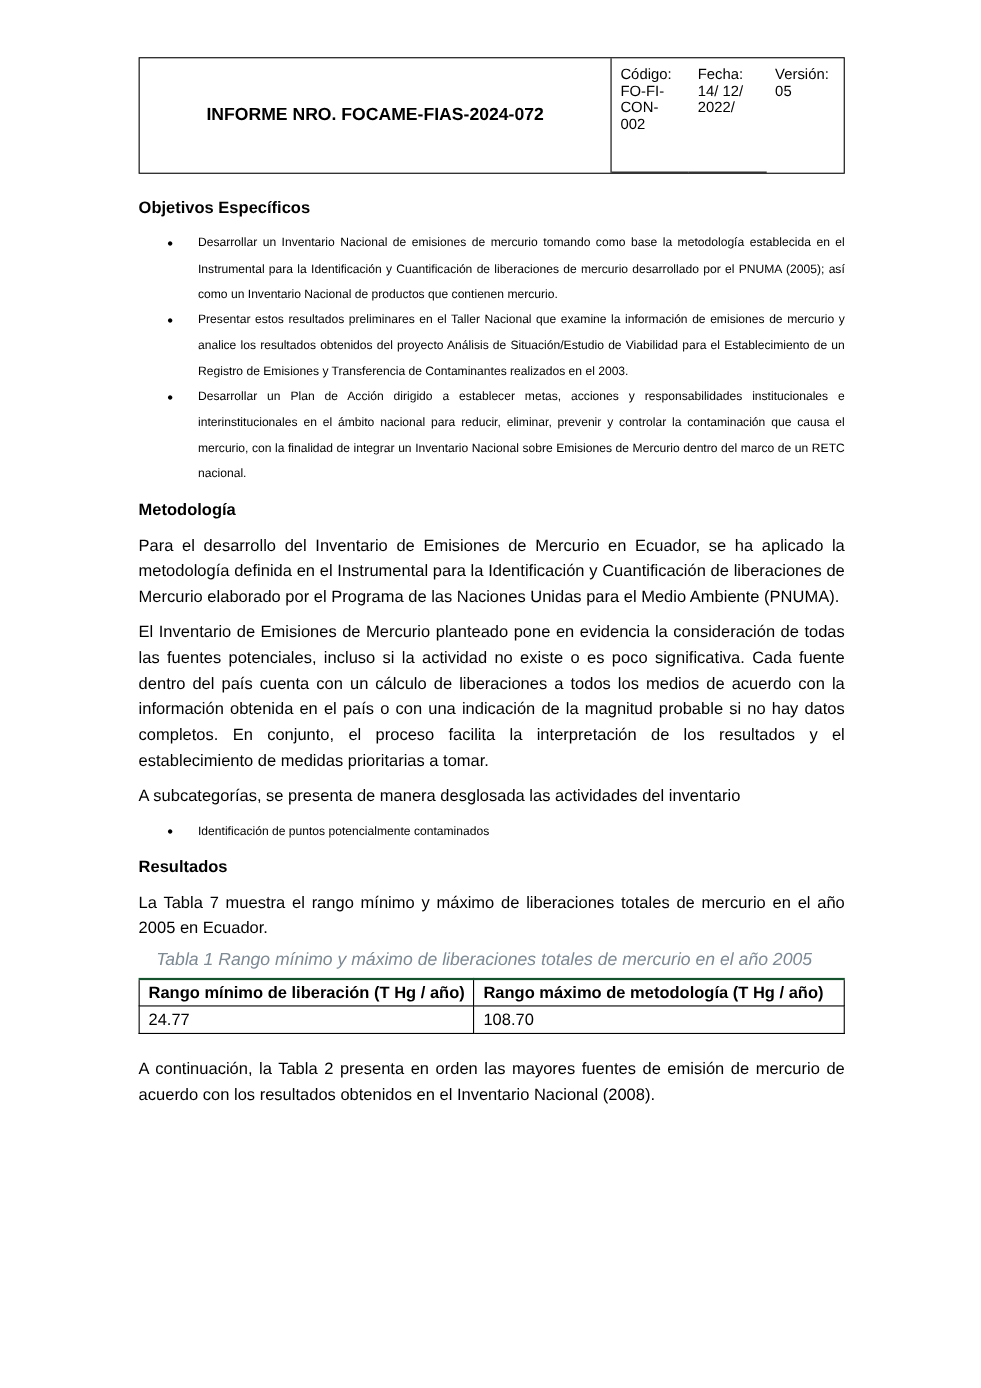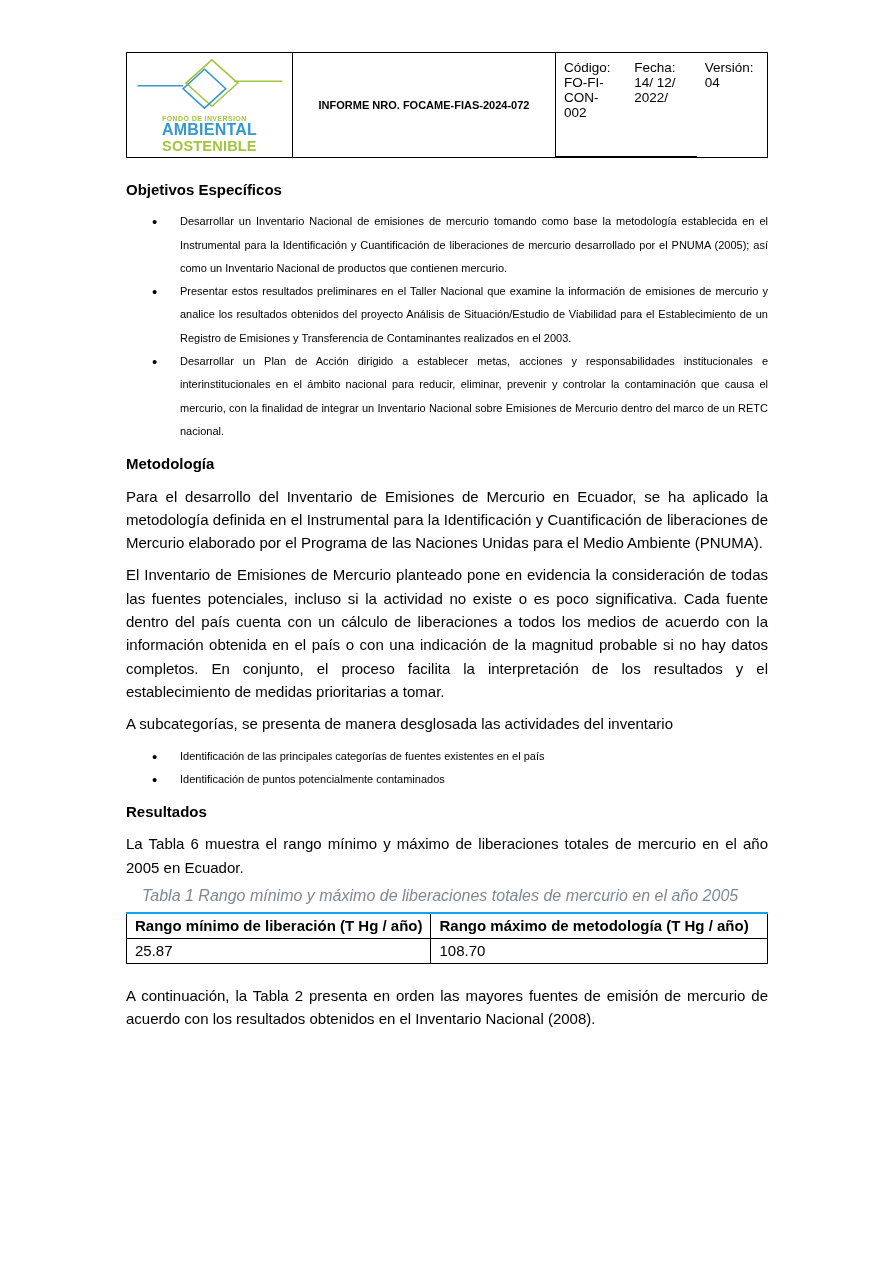--- a/index.html
+++ b/index.html
@@ -29,22 +29,22 @@
     width:166px;
     border-right:1px solid #000;
     box-sizing:border-box;
     display:flex; flex-direction:column;
     align-items:center; justify-content:center;
     padding-top:2px;
   }
   .cell-title {
     flex:1;
     display:flex; align-items:center; justify-content:center;
-    font-weight:bold; font-size:11px;
-    text-align:center;
+    font-weight:bold; font-size:16px;
+    text-align:left;
     padding:0 10px;
   }
   .cell-info {
     width:212px;
     border-left:1px solid #000;
     box-sizing:border-box;
     display:flex; flex-direction:row;
   }
   .info-row {
     flex:1;
@@ -93,100 +93,84 @@
     font-size:16px; line-height:15px;
     font-style:italic;
     color:var(--caption-gray,#7D8993);
   }
 
   
   table.data-table {
     width:100%;
     border-collapse:collapse;
     margin:0 0 20px 0;
-    border-top:2px solid #0ea5e9;
+    border-top:2px solid #14532d;
   }
   table.data-table th, table.data-table td {
     border:1px solid #000;
     font-size:15px; line-height:23.3px;
     padding:0 0 0 8px;
     text-align:left;
     height:25px;
     box-sizing:border-box;
   }
   table.data-table th { font-weight:bold; }
   table.data-table th:first-child, table.data-table td:first-child { width:47.5%; }
 </style>
 </head>
 <body>
 
 <div class="page">
   <div class="content">
 
     <div class="doc-header">
-      <div class="cell-logo">
-        <span>
-          <svg width="156" height="52" viewBox="0 0 160 56" aria-hidden="true">
-            <path d="M82 2 L110 27 L82 52 L54 27 Z" fill="none" stroke="var(--logo-green,#A3C53D)" stroke-width="1.6"></path>
-            <path d="M74 12 L97 33 L74 54 L51 33 Z" fill="none" stroke="var(--logo-blue,#3599CB)" stroke-width="1.6"></path>
-            <line x1="2" y1="30" x2="51" y2="30" stroke="var(--logo-blue,#3599CB)" stroke-width="1.6"></line>
-            <line x1="106" y1="25" x2="158" y2="25" stroke="var(--logo-green,#A3C53D)" stroke-width="1.6"></line>
-          </svg>
-        </span>
-        <div class="logo-text">
-          <div class="logo-sub">FONDO DE INVERSION</div>
-          <div class="logo-amb">AMBIENTAL</div>
-          <div class="logo-sos">SOSTENIBLE</div>
-        </div>
-      </div>
       <div class="cell-title">INFORME NRO. FOCAME-FIAS-2024-072</div>
       <div class="cell-info">
         <div class="info-row">Código: FO-FI-CON-002</div>
         <div class="info-row">Fecha: 14/ 12/ 2022/</div>
-        <div class="info-row">Versión: 04</div>
+        <div class="info-row">Versión: 05</div>
       </div>
     </div>
 
 
     <h3 class="heading">Objetivos Específicos</h3>
 
     <ul class="bullets">
       <li>Desarrollar un Inventario Nacional de emisiones de mercurio tomando como base la metodología establecida en el Instrumental para la Identificación y Cuantificación de liberaciones de mercurio desarrollado por el PNUMA (2005); así como un Inventario Nacional de productos que contienen mercurio.</li>
       <li>Presentar estos resultados preliminares en el Taller Nacional que examine la información de emisiones de mercurio y analice los resultados obtenidos del proyecto Análisis de Situación/Estudio de Viabilidad para el Establecimiento de un Registro de Emisiones y Transferencia de Contaminantes realizados en el 2003.</li>
       <li>Desarrollar un Plan de Acción dirigido a establecer metas, acciones y responsabilidades institucionales e interinstitucionales en el ámbito nacional para reducir, eliminar, prevenir y controlar la contaminación que causa el mercurio, con la finalidad de integrar un Inventario Nacional sobre Emisiones de Mercurio dentro del marco de un RETC nacional.</li>
     </ul>
 
     <h3 class="heading">Metodología</h3>
 
     <p class="para">Para el desarrollo del Inventario de Emisiones de Mercurio en Ecuador, se ha aplicado la metodología definida en el Instrumental para la Identificación y Cuantificación de liberaciones de Mercurio elaborado por el Programa de las Naciones Unidas para el Medio Ambiente (PNUMA).</p>
     <p class="para">El Inventario de Emisiones de Mercurio planteado pone en evidencia la consideración de todas las fuentes potenciales, incluso si la actividad no existe o es poco significativa. Cada fuente dentro del país cuenta con un cálculo de liberaciones a todos los medios de acuerdo con la información obtenida en el país o con una indicación de la magnitud probable si no hay datos completos. En conjunto, el proceso facilita la interpretación de los resultados y el establecimiento de medidas prioritarias a tomar.</p>
 
     <p class="para">A subcategorías, se presenta de manera desglosada las actividades del inventario</p>
 
     <ul class="bullets">
-      <li>Identificación de las principales categorías de fuentes existentes en el país</li>
       <li>Identificación de puntos potencialmente contaminados</li>
     </ul>
 
     <h3 class="heading">Resultados</h3>
 
-    <p class="para">La Tabla 6 muestra el rango mínimo y máximo de liberaciones totales de mercurio en el año 2005 en Ecuador.</p>
+    <p class="para">La Tabla 7 muestra el rango mínimo y máximo de liberaciones totales de mercurio en el año 2005 en Ecuador.</p>
 
     <p class="caption">Tabla 1 Rango mínimo y máximo de liberaciones totales de mercurio en el año 2005</p>
 
     <table class="data-table">
       <thead>
         <tr>
           <th>Rango mínimo de liberación (T Hg / año)</th>
           <th>Rango máximo de metodología (T Hg / año)</th>
         </tr>
       </thead>
       <tbody>
         <tr>
-          <td>25.87</td>
+          <td>24.77</td>
           <td>108.70</td>
         </tr>
       </tbody>
     </table>
 
     <p class="para">A continuación, la Tabla 2 presenta en orden las mayores fuentes de emisión de mercurio de acuerdo con los resultados obtenidos en el Inventario Nacional (2008).</p>
 
   </div>
 </div>
 

